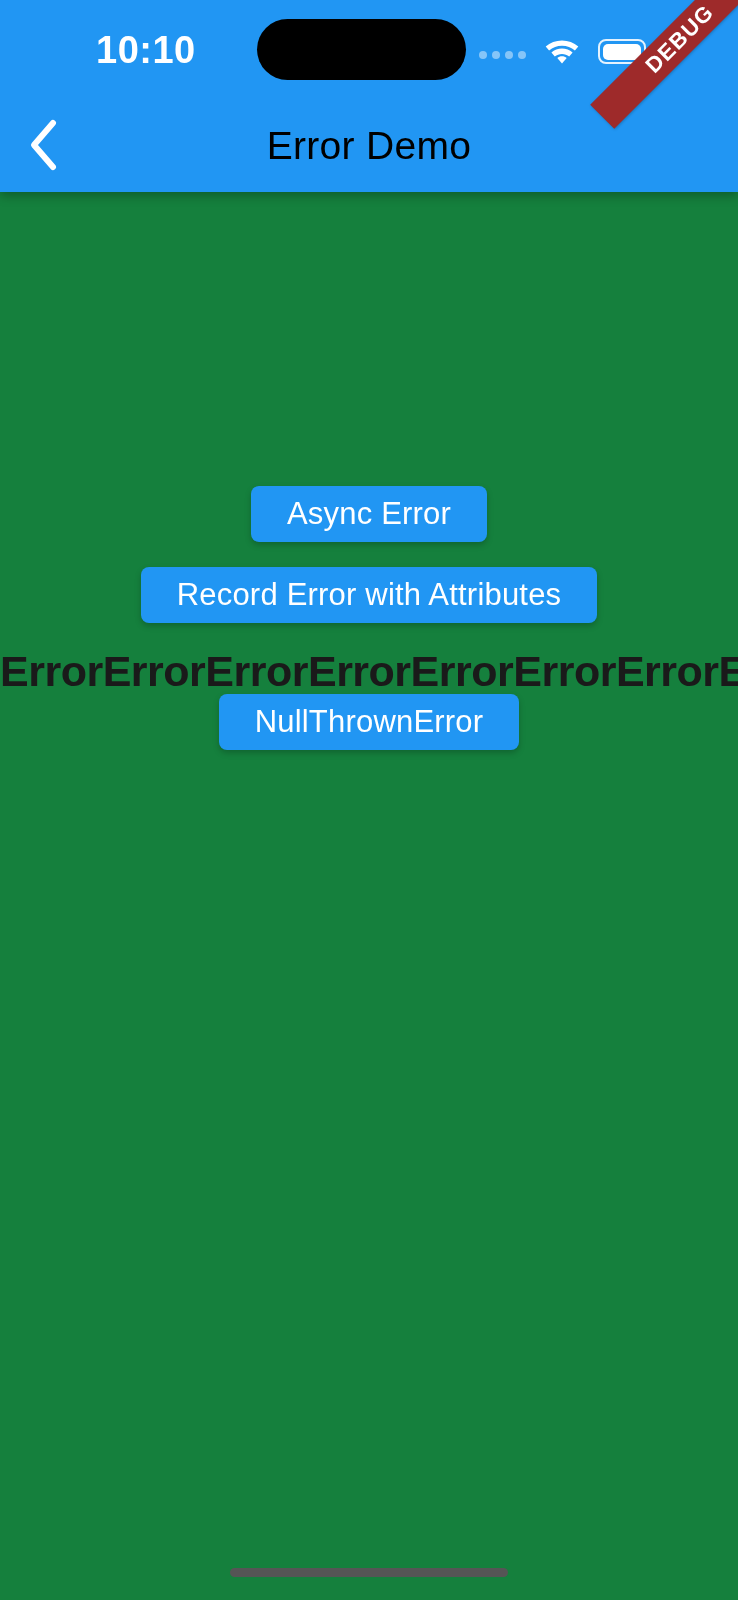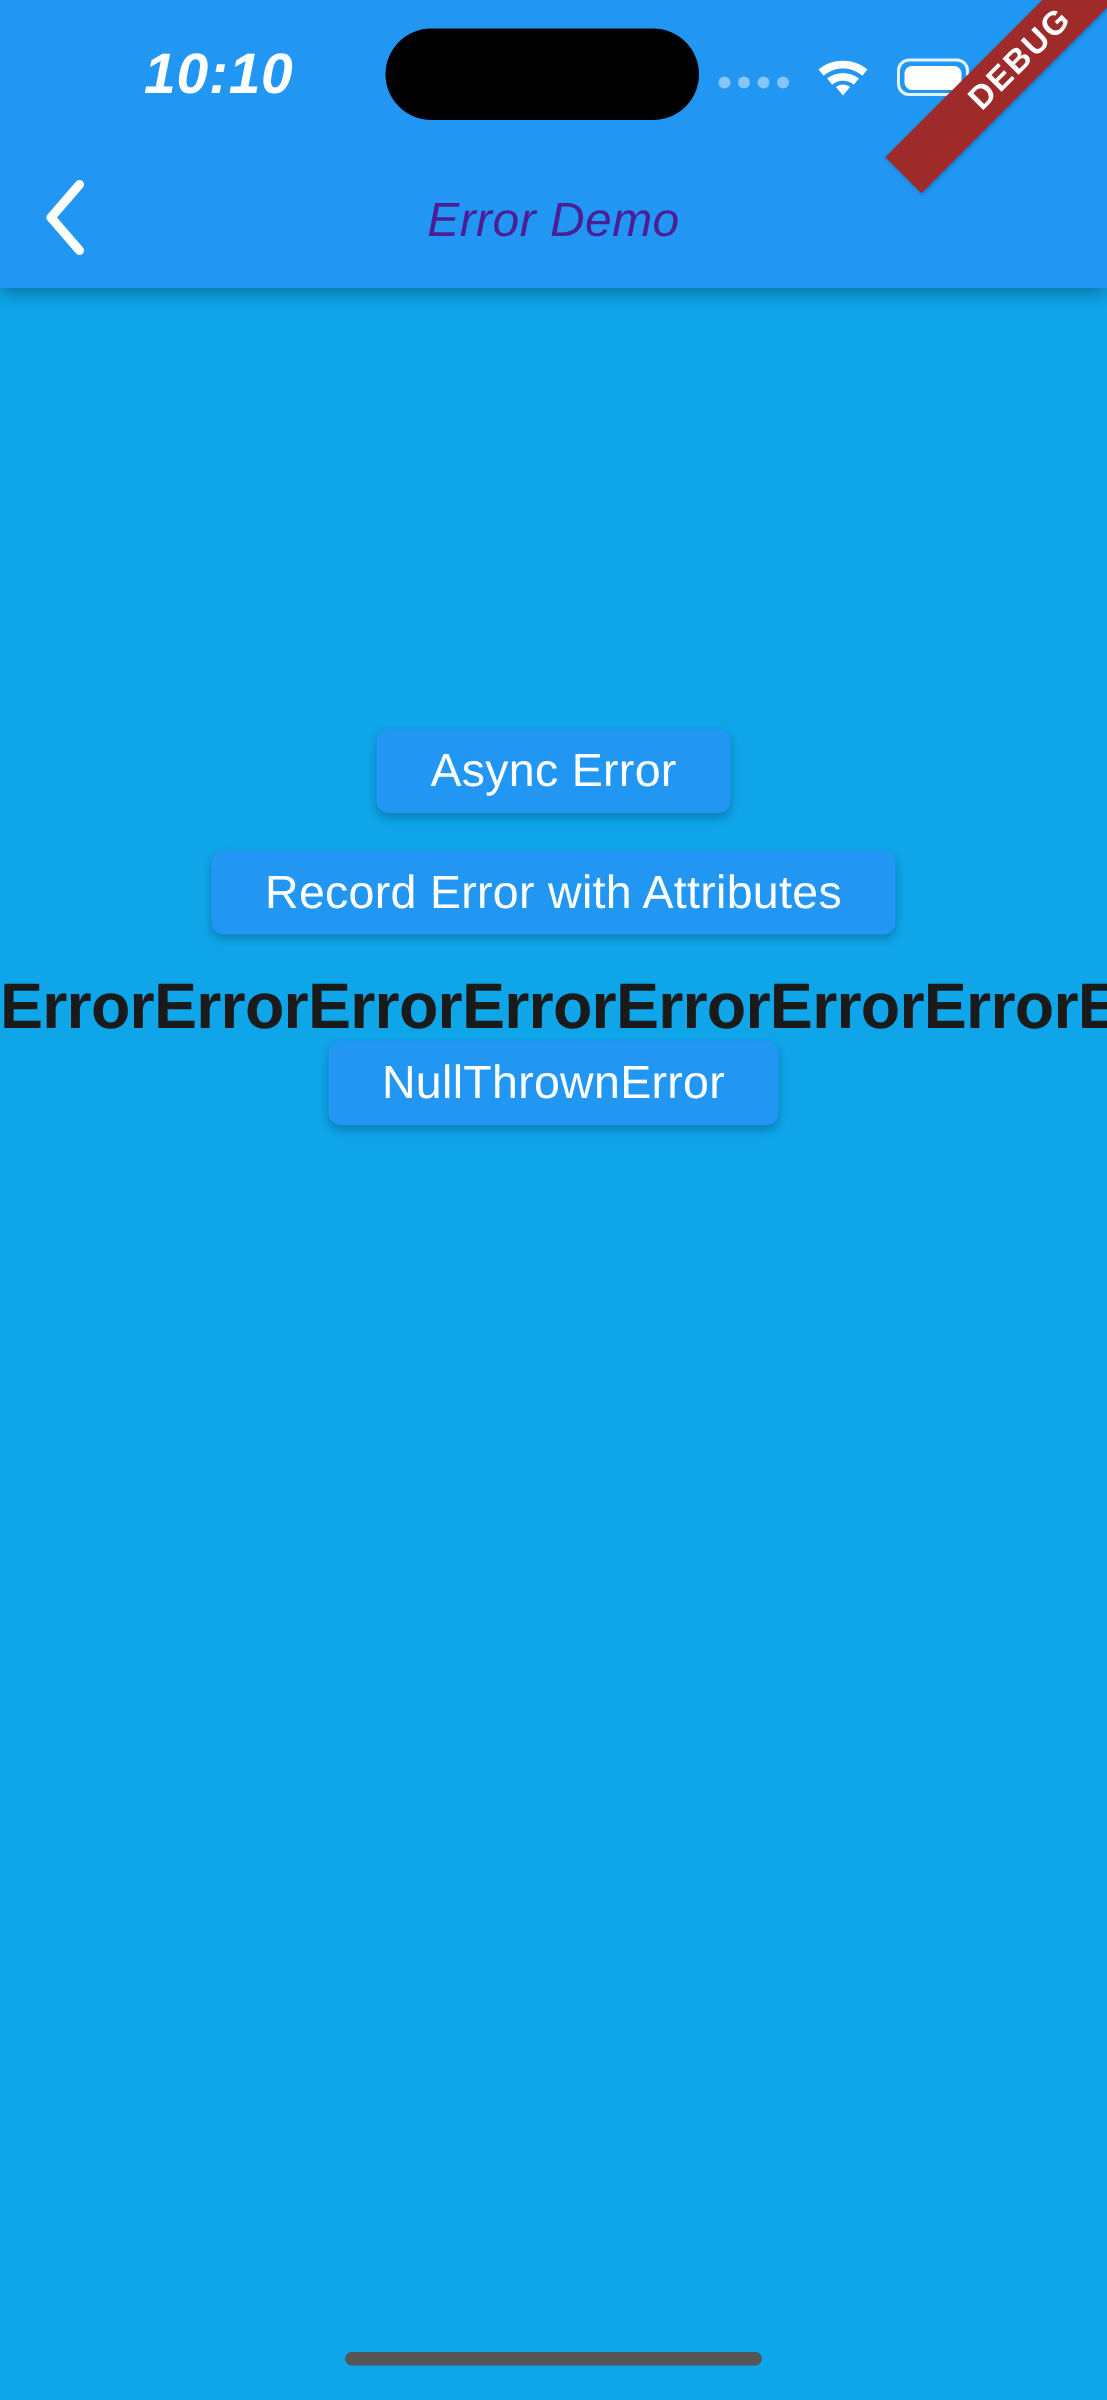--- a/index.html
+++ b/index.html
@@ -26,21 +26,20 @@
   
   #appbar {
     position: absolute;
     left: 0;
     top: 0;
     width: 738px;
     height: 192px;
     background: #2196f3;
     box-shadow: 0 4px 10px rgba(0,0,0,0.28);
     z-index: 5;
-    font-style: italic;
   }
 
   
   #statusbar {
     position: absolute;
     left: 0;
     top: 0;
     width: 738px;
     height: 100px;
   }
@@ -136,22 +135,22 @@
     cursor: pointer;
   }
   #page-title {
     position: absolute;
     left: 0;
     top: 0;
     width: 738px;
     height: 92px;
     line-height: 92px;
     text-align: center;
-    color: #4c1d95;
-    font-size: 32px;
+    color: #000000;
+    font-size: 39px;
     font-weight: 400;
     letter-spacing: 0.3px;
   }
 
   
   #debug-ribbon {
     position: absolute;
     right: -52px;
     top: 22px;
     width: 220px;
@@ -169,21 +168,21 @@
     box-shadow: 0 1px 3px rgba(0,0,0,0.25);
   }
 
   
   #content {
     position: absolute;
     left: 0;
     top: 192px;
     width: 738px;
     height: 1408px;
-    background: #0ea5e9;
+    background: #15803d;
     overflow: hidden;
   }
 
   #button-column {
     position: absolute;
     left: 0;
     top: 0;
     width: 738px;
     display: flex;
     flex-direction: column;

